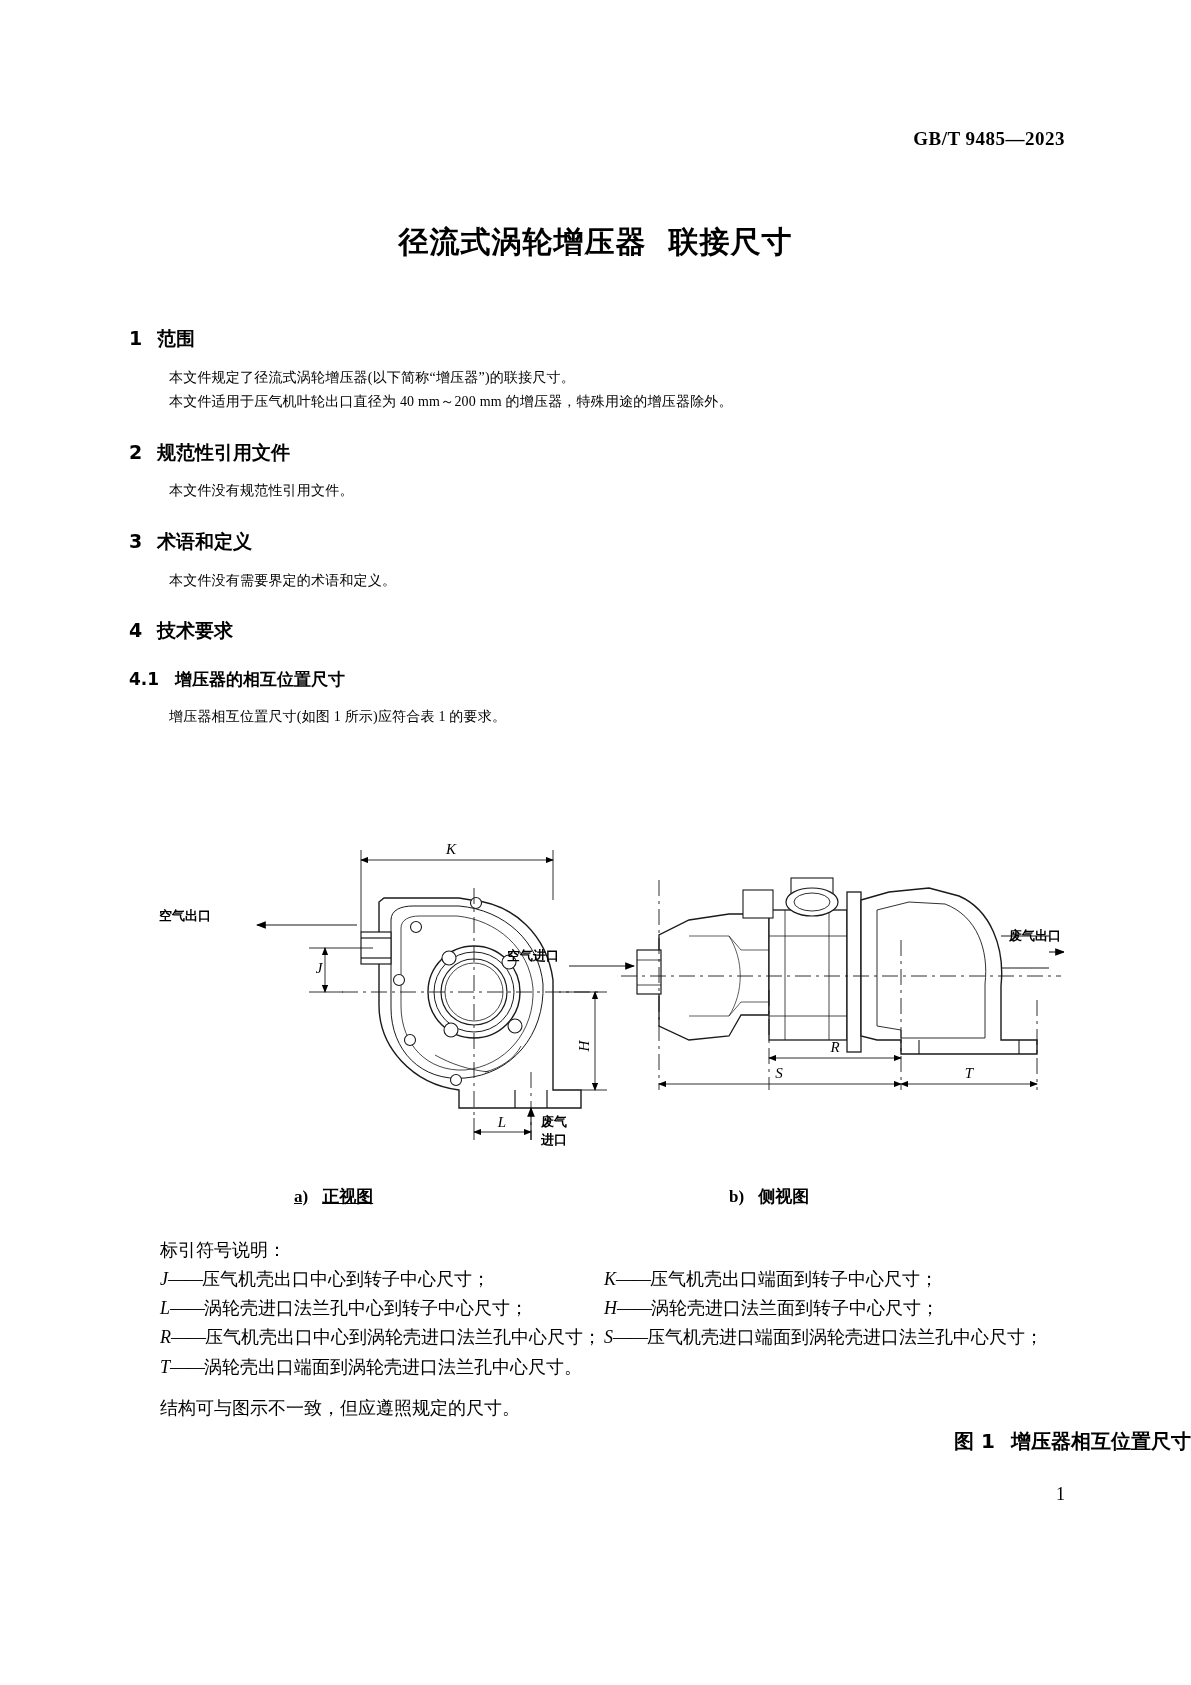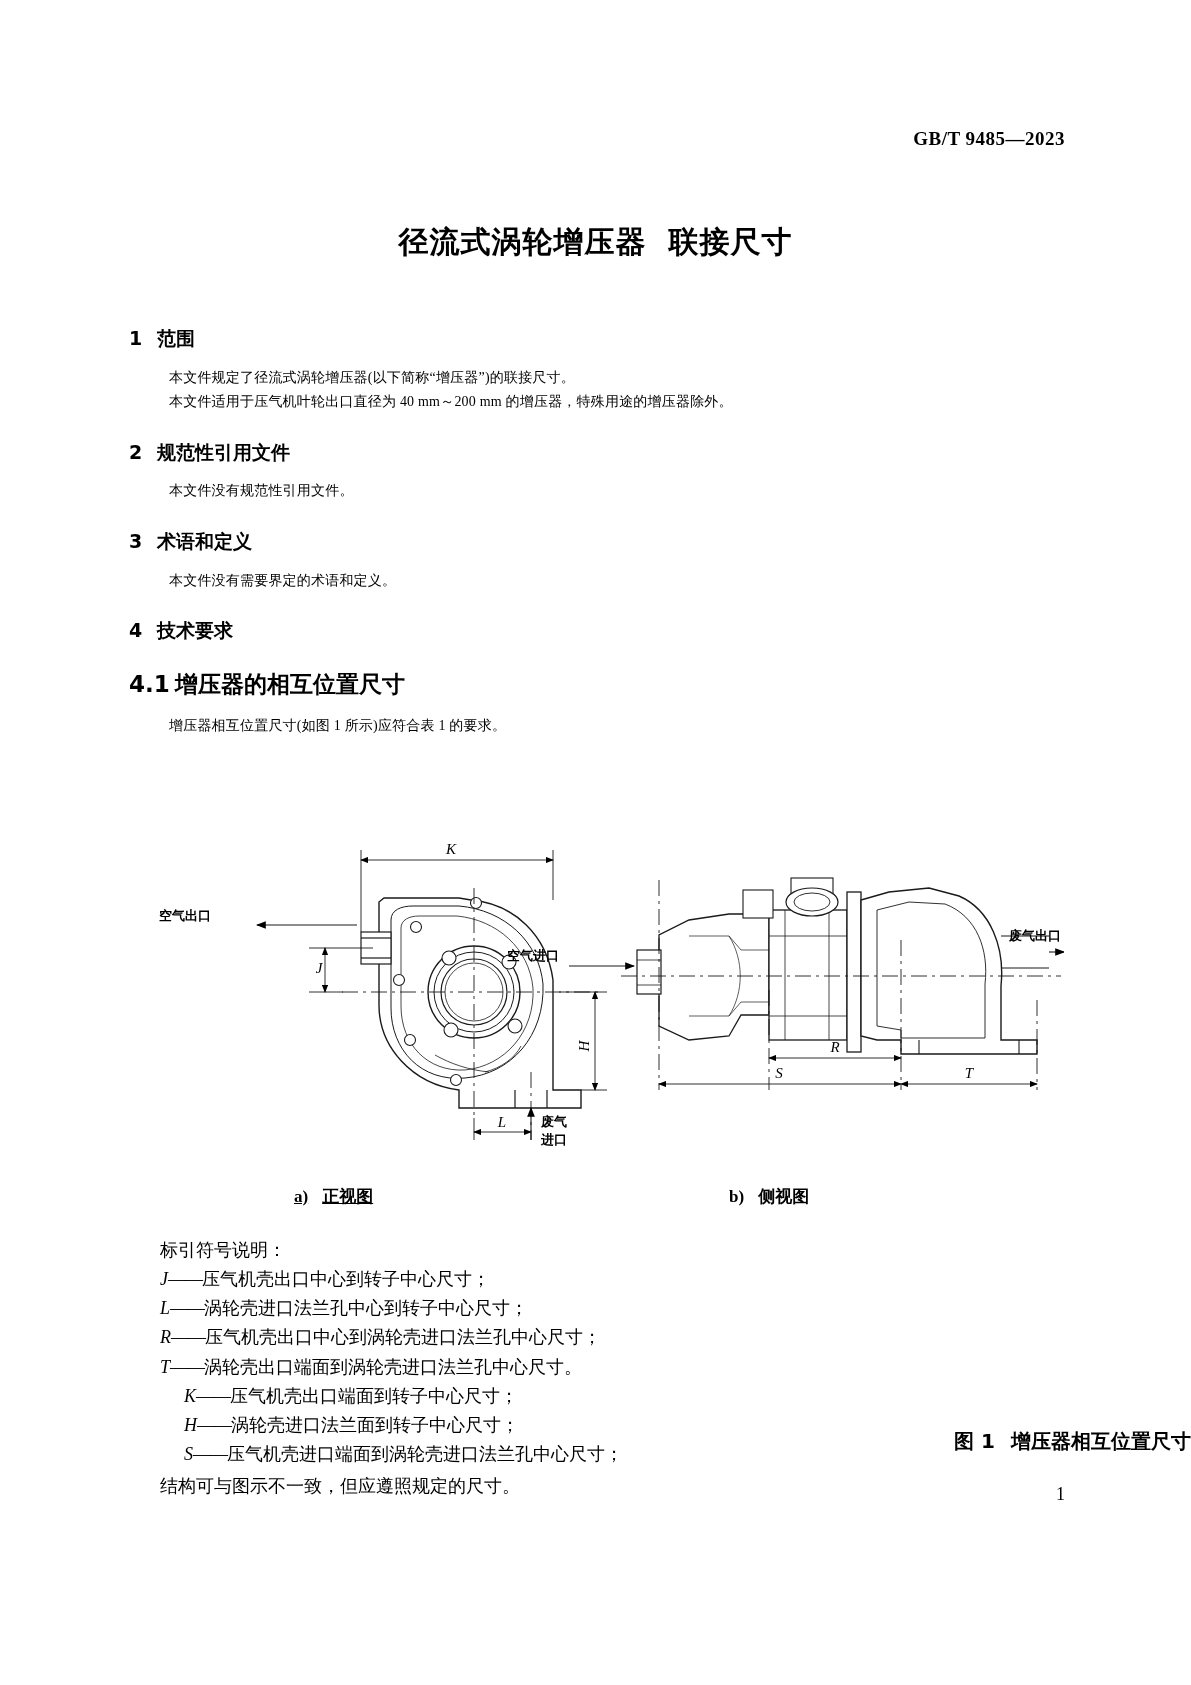--- a/index.html
+++ b/index.html
@@ -47,21 +47,21 @@
     font-family:"DejaVu Sans","Liberation Sans",sans-serif;
     font-weight:700;
     font-size:19px;
     margin:24px 0 0 0;
     line-height:1.5;
   }
   .h1 .num{display:inline-block;min-width:28px;}
   .h2{
     font-family:"DejaVu Sans","Liberation Sans",sans-serif;
     font-weight:700;
-    font-size:23px;
+    font-size:17px;
     margin:22px 0 0 0;
     line-height:1.5;
   }
   .h2 .num{display:inline-block;min-width:46px;}
   p.para{
     font-family:"Liberation Serif","DejaVu Serif",serif;
     font-size:14px;
     line-height:1.62;
     margin:14px 0 0 0;
     text-indent:40px;
@@ -94,27 +94,27 @@
   
   .legend{
     position:absolute;
     top:1236px; left:160px;
     width:905px;
     font-family:"Liberation Serif","DejaVu Serif",serif;
     font-size:18px;
     line-height:1.62;
   }
   .legend-title{margin-bottom:0px;}
-  .legend-cols{display:flex;flex-direction:column;}
+  .legend-cols{display:flex;}
   .legend-col{width:420px;}
   .legend-col.right{margin-left:24px;}
   .legend-row{white-space:nowrap;}
   .sym{font-style:italic;font-family:"Liberation Serif","DejaVu Serif",serif;}
   .dash{letter-spacing:-1px;}
-  .legend-note{margin-top:4px;font-family:Liberation Mono, monospace;}
+  .legend-note{margin-top:12px;}
 
   
   .fig-number{
     position:absolute;
     top:1428px;left:0;width:1191px;
     text-align:right;
     font-family:"DejaVu Sans","Liberation Sans",sans-serif;
     font-weight:700;
     font-size:20px;
   }

